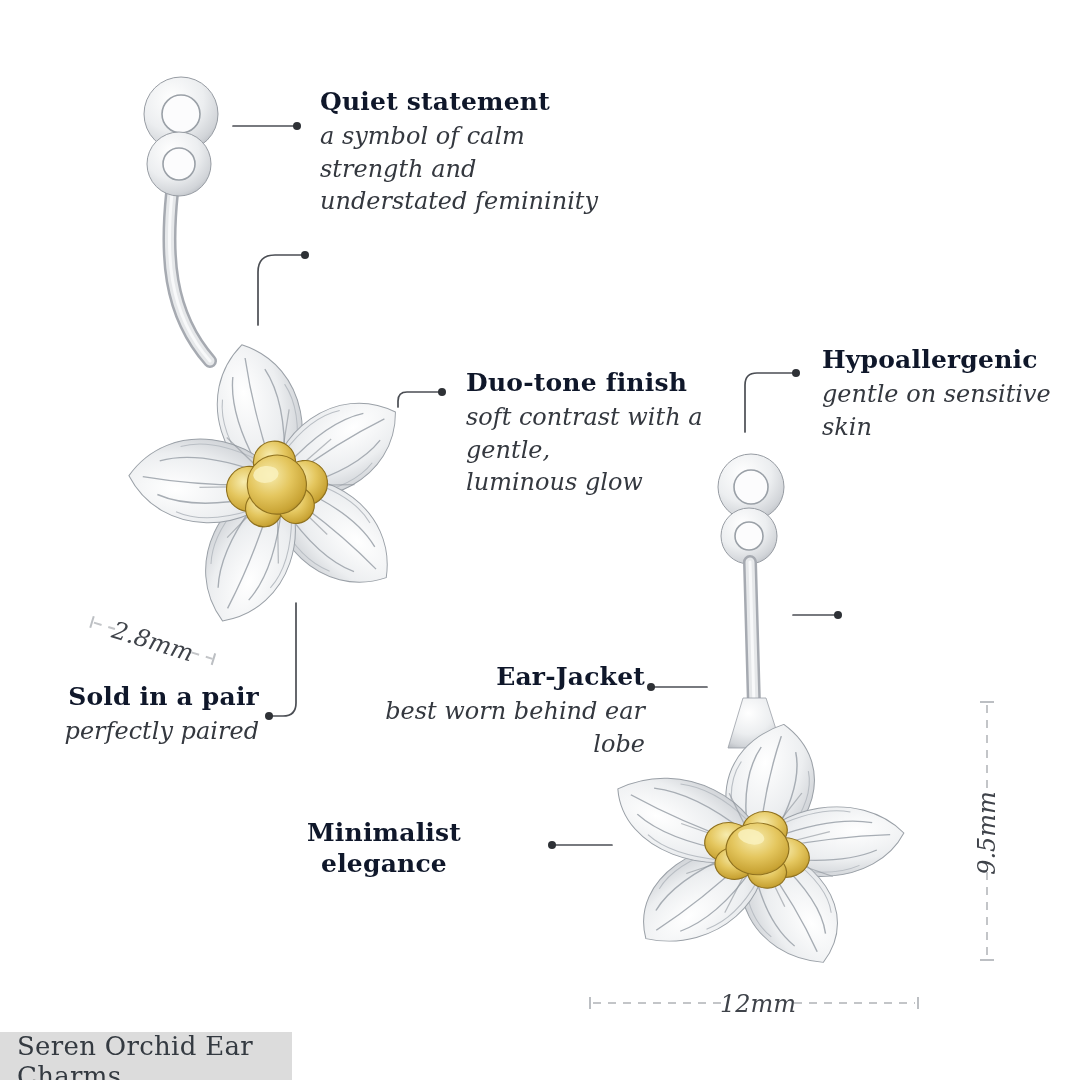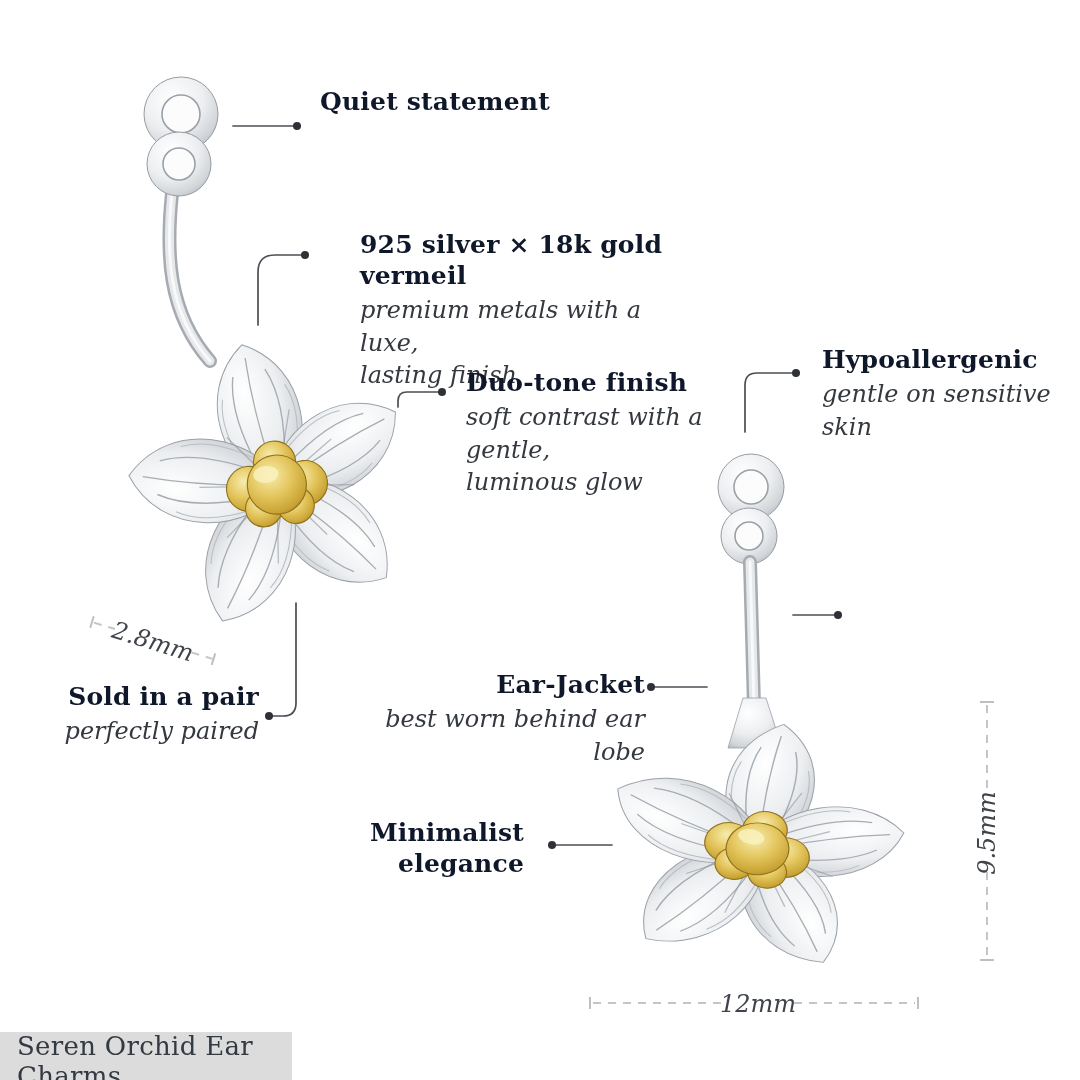--- a/index.html
+++ b/index.html
@@ -188,53 +188,50 @@
       <line class="dimtick" x1="590" y1="997" x2="590" y2="1009"></line>
       <line class="dimdash" x1="593" y1="1003" x2="722" y2="1003"></line>
       <text class="dimtext" x="758" y="1012" text-anchor="middle">12mm</text>
       <line class="dimdash" x1="794" y1="1003" x2="915" y2="1003"></line>
       <line class="dimtick" x1="918" y1="997" x2="918" y2="1009"></line>
     </g>
   </svg>
 
   <div class="callout" style="left:320px;top:86px;width:300px;">
     <h3 class="t">Quiet statement</h3>
-  </div>
-
-  <div class="callout" style="left:360px;top:229px;width:330px;">
-    <h3 class="t">925 silver × 18k gold vermeil</h3>
-    <p class="c">premium metals with a luxe,
-lasting finish</p>
-  </div>
+    <p class="c">a symbol of calm strength and
+understated femininity</p>
+  </div>
+
 
   <div class="callout" style="left:466px;top:367px;width:300px;">
     <h3 class="t">Duo-tone finish</h3>
     <p class="c">soft contrast with a gentle,
 luminous glow</p>
   </div>
 
   <div class="callout" style="left:822px;top:344px;width:250px;">
     <h3 class="t">Hypoallergenic</h3>
     <p class="c">gentle on sensitive skin</p>
   </div>
 
   <div class="callout" style="left:870px;top:584px;width:210px;">
   </div>
 
-  <div class="callout alignR" style="right:435px;top:661px;width:290px;margin-top:8px;">
+  <div class="callout alignR" style="right:435px;top:661px;width:290px;">
     <h3 class="t">Ear-Jacket</h3>
     <p class="c">best worn behind ear lobe</p>
   </div>
 
   <div class="callout alignR" style="right:821px;top:681px;width:230px;">
     <h3 class="t">Sold in a pair</h3>
     <p class="c">perfectly paired</p>
   </div>
 
-  <div class="callout alignR" style="right:556px;top:817px;width:280px;">
+  <div class="callout alignR" style="right:556px;top:817px;width:280px;text-align:center;">
     <h3 class="t">Minimalist elegance</h3>
   </div>
 
   <div id="banner">
     <span>Seren Orchid Ear Charms</span>
   </div>
 
 </div>
 
 </body></html>

